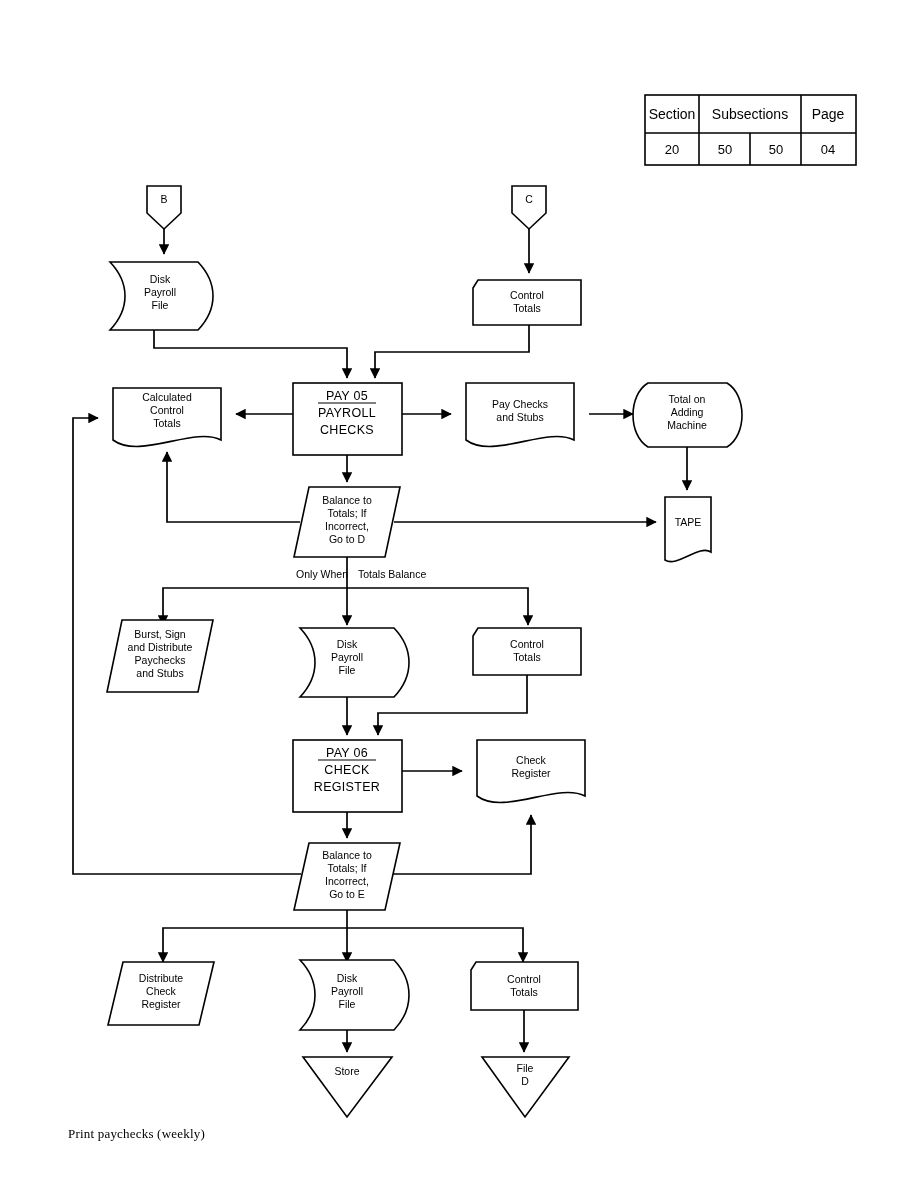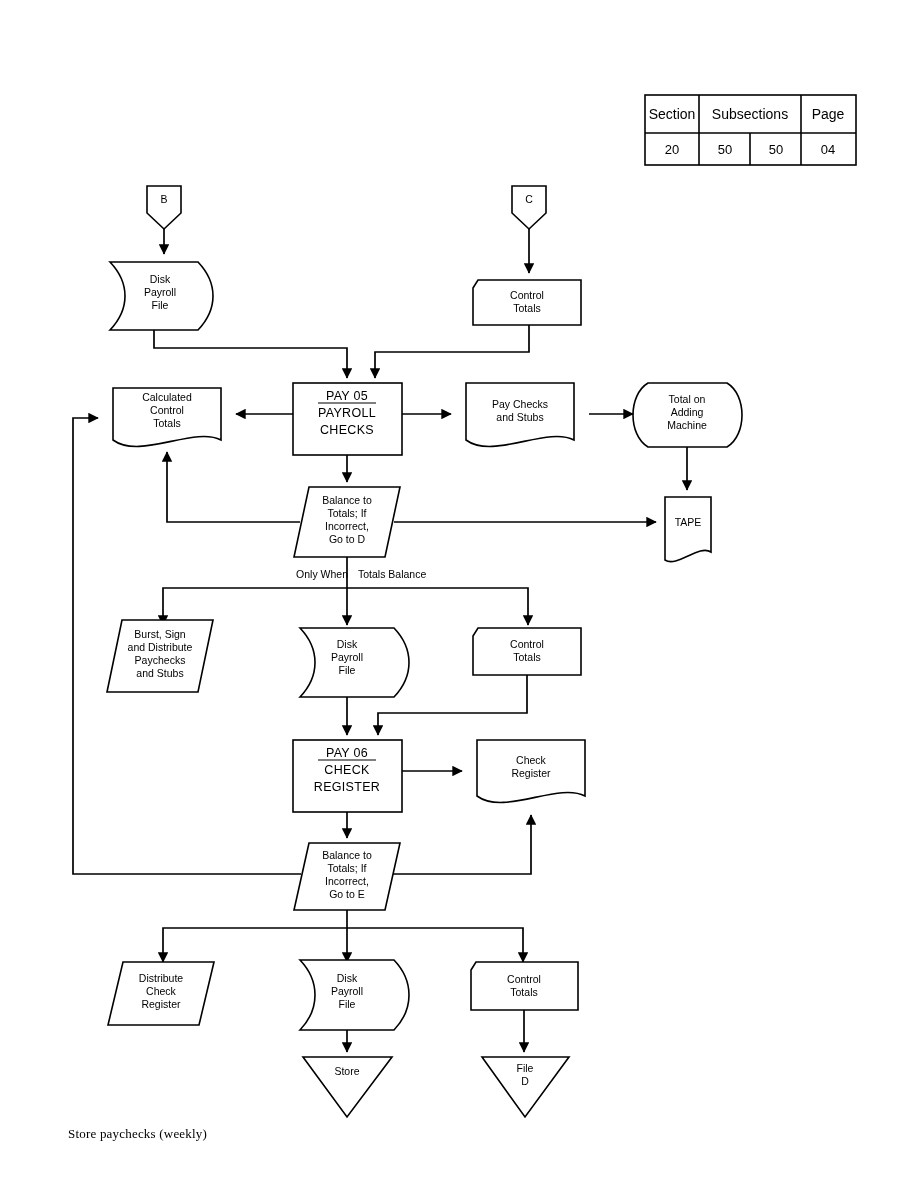--- a/index.html
+++ b/index.html
@@ -262,15 +262,15 @@
     </g>
 
     <g>
       <path class="shape" d="M 482 1057 L 569 1057 L 525 1117 Z"></path>
       <text class="lbl" x="525" y="1072" text-anchor="middle">File</text>
       <text class="lbl" x="525" y="1085" text-anchor="middle">D</text>
     </g>
 
   </svg>
 
-  <div class="caption">Store paychecks (weekly)</div>
+  <div class="caption">Print paychecks (weekly)</div>
 
 </div>
 
 </body></html>

